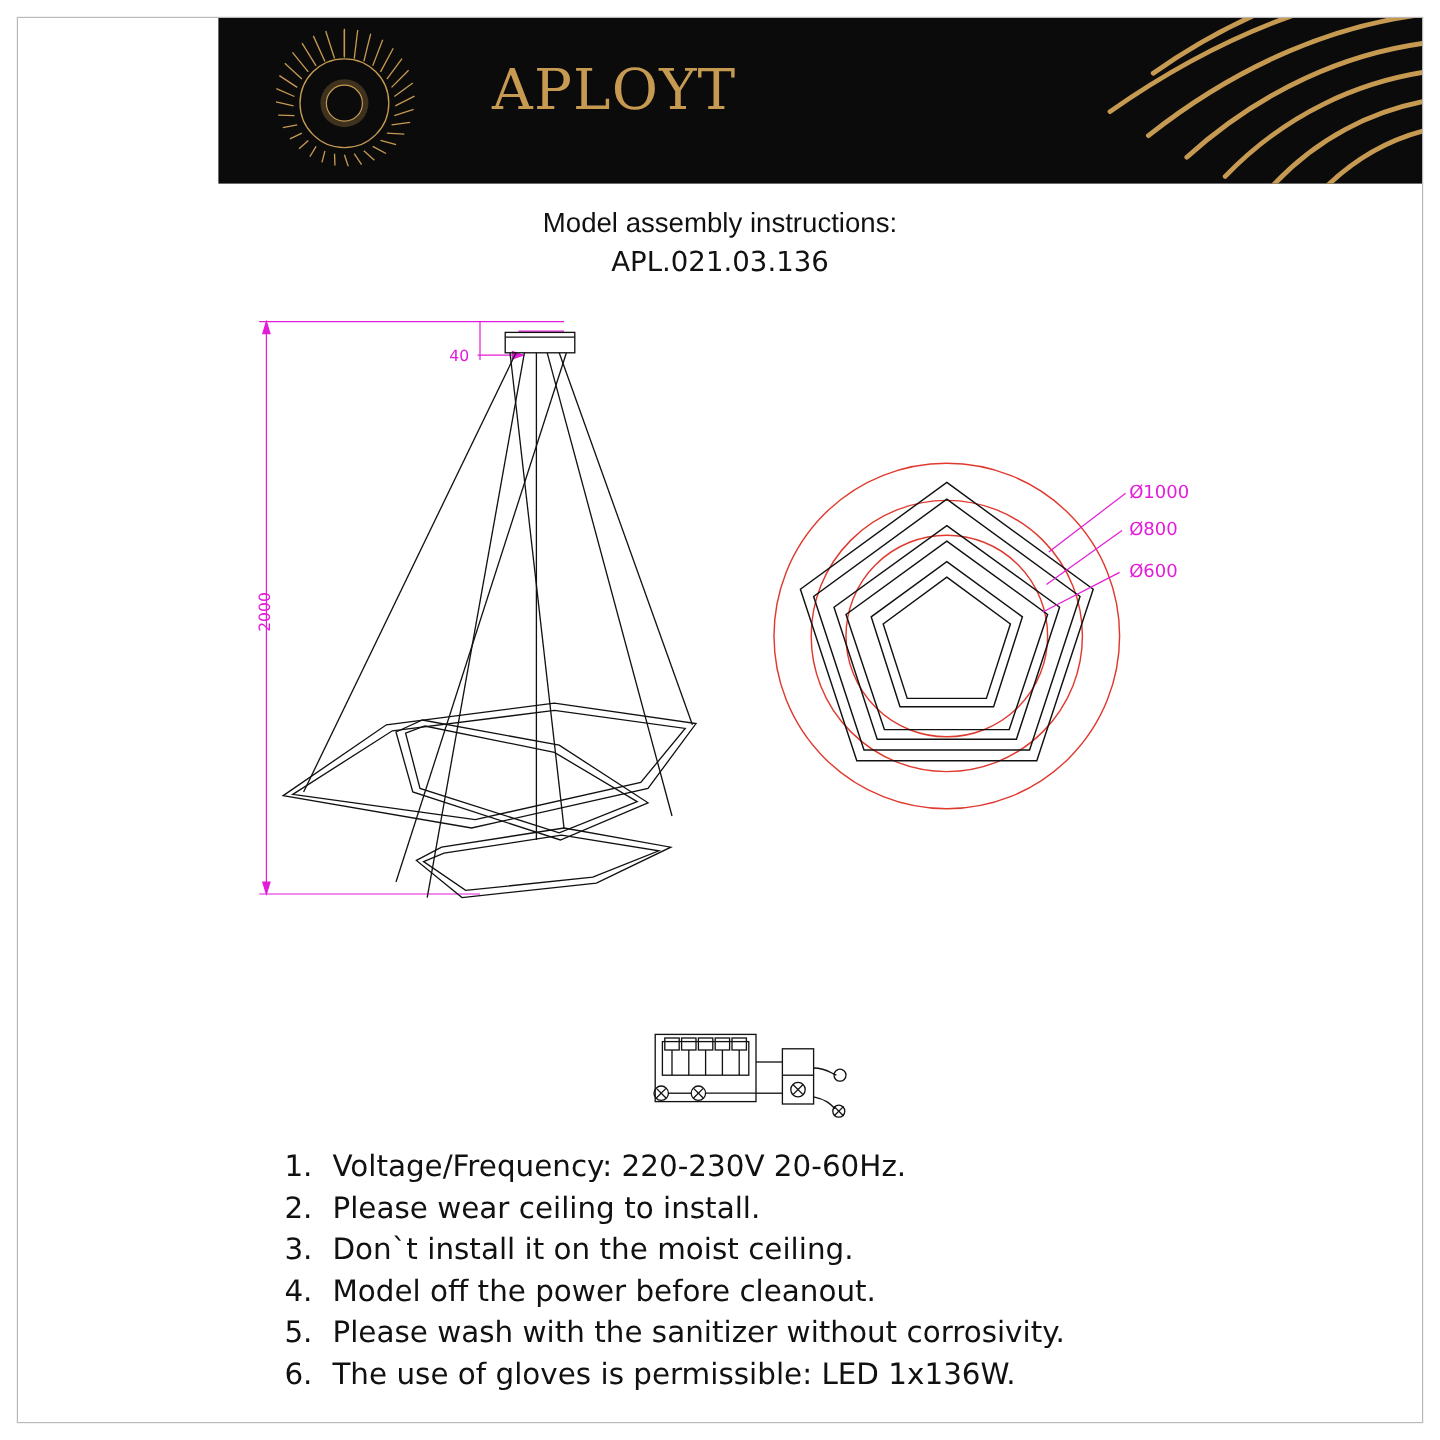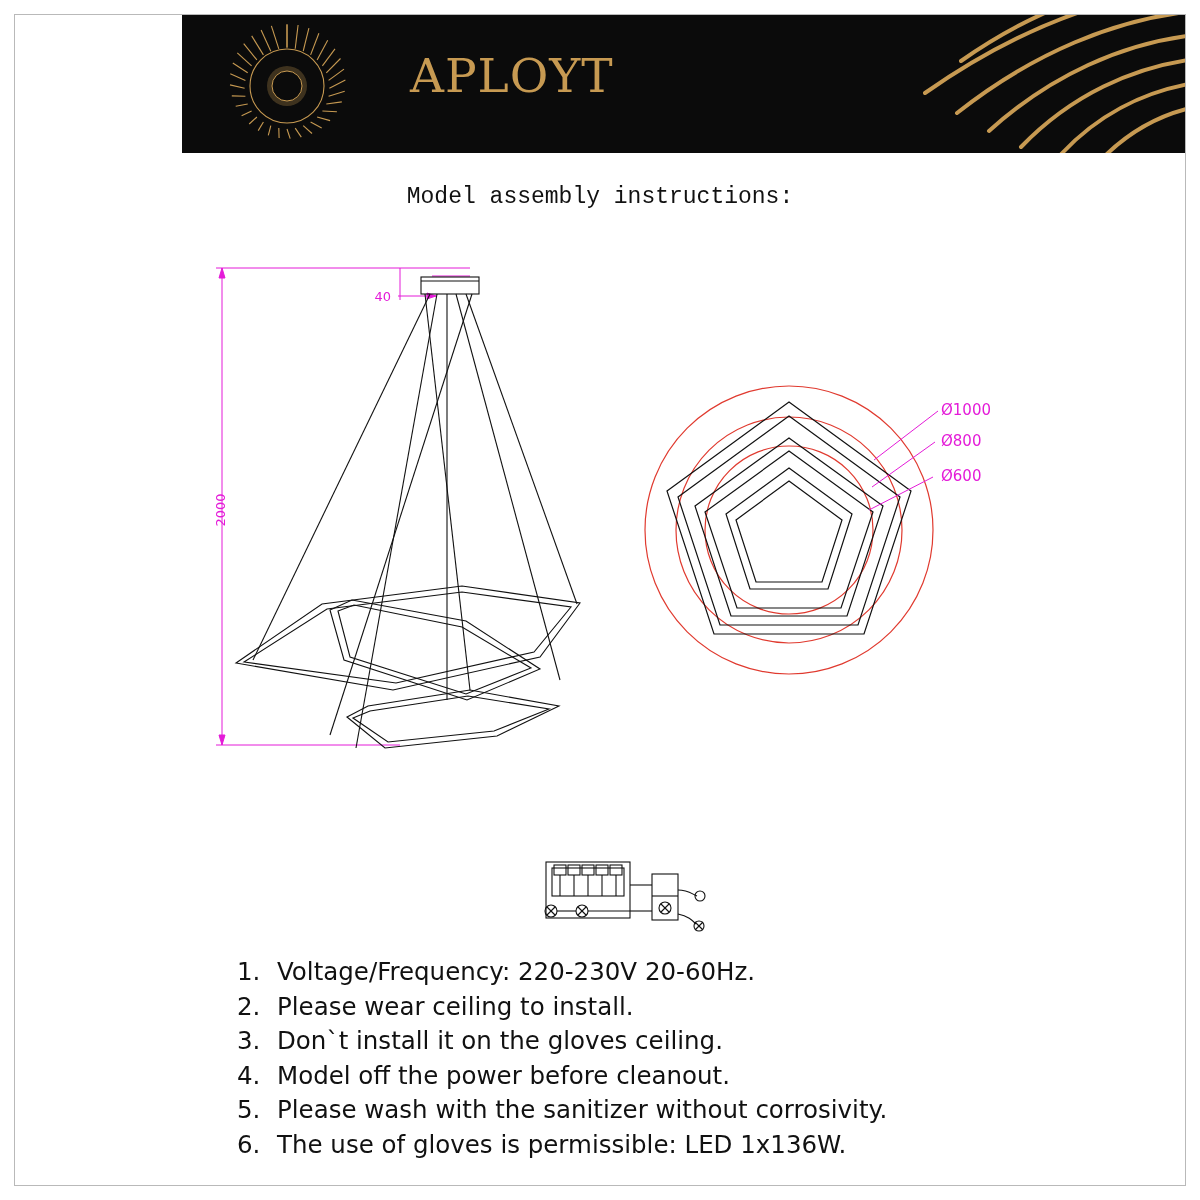--- a/index.html
+++ b/index.html
@@ -62,25 +62,24 @@
   }
   
   .title-block {
     position: absolute;
     left: 0;
     top: 168px;
     width: 1200px;
     text-align: center;
   }
   .title-line {
-    font-family: Liberation Mono, monospace;
+    font-family: Liberation Sans, sans-serif;
     font-size: 23px;
     color: #111111;
     line-height: 34px;
-    margin-top: 12px;
   }
   .title-code {
     font-family: "DejaVu Sans", sans-serif;
     font-size: 23px;
     color: #111111;
     line-height: 34px;
   }
   
   .drawing {
     position: absolute;
@@ -177,20 +176,21 @@
         <path d="M330 108 C 280 116, 230 140, 190 186"></path>
         <path d="M330 132 C 292 140, 256 160, 224 198"></path>
         <path d="M318 0 C 246 8, 170 34, 96 86"></path>
       </g>
     </svg>
   <div class="banner-logo-text">APLOYT</div>
     </div>
 
   <div class="title-block">
     <div class="title-line">Model assembly instructions:</div>
+    <div class="title-code">APL.021.03.136</div>
   </div>
 
   <svg class="drawing" viewBox="0 0 1200 1200">
 
     <g stroke="#e41bd8" stroke-width="1" fill="none">
 
       <line x1="216" y1="268" x2="430" y2="268"></line>
 
       <line x1="216" y1="745" x2="400" y2="745"></line>
 
@@ -304,21 +304,21 @@
     <div class="inst-row">
       <div class="inst-num">1.</div>
       <div class="inst-text">Voltage/Frequency: 220-230V 20-60Hz.</div>
     </div>
     <div class="inst-row">
       <div class="inst-num">2.</div>
       <div class="inst-text">Please wear ceiling to install.</div>
     </div>
     <div class="inst-row">
       <div class="inst-num">3.</div>
-      <div class="inst-text">Don`t install it on the gloves ceiling.</div>
+      <div class="inst-text">Don`t install it on the moist ceiling.</div>
     </div>
     <div class="inst-row">
       <div class="inst-num">4.</div>
       <div class="inst-text">Model off the power before cleanout.</div>
     </div>
     <div class="inst-row">
       <div class="inst-num">5.</div>
       <div class="inst-text">Please wash with the sanitizer without corrosivity.</div>
     </div>
     <div class="inst-row">

